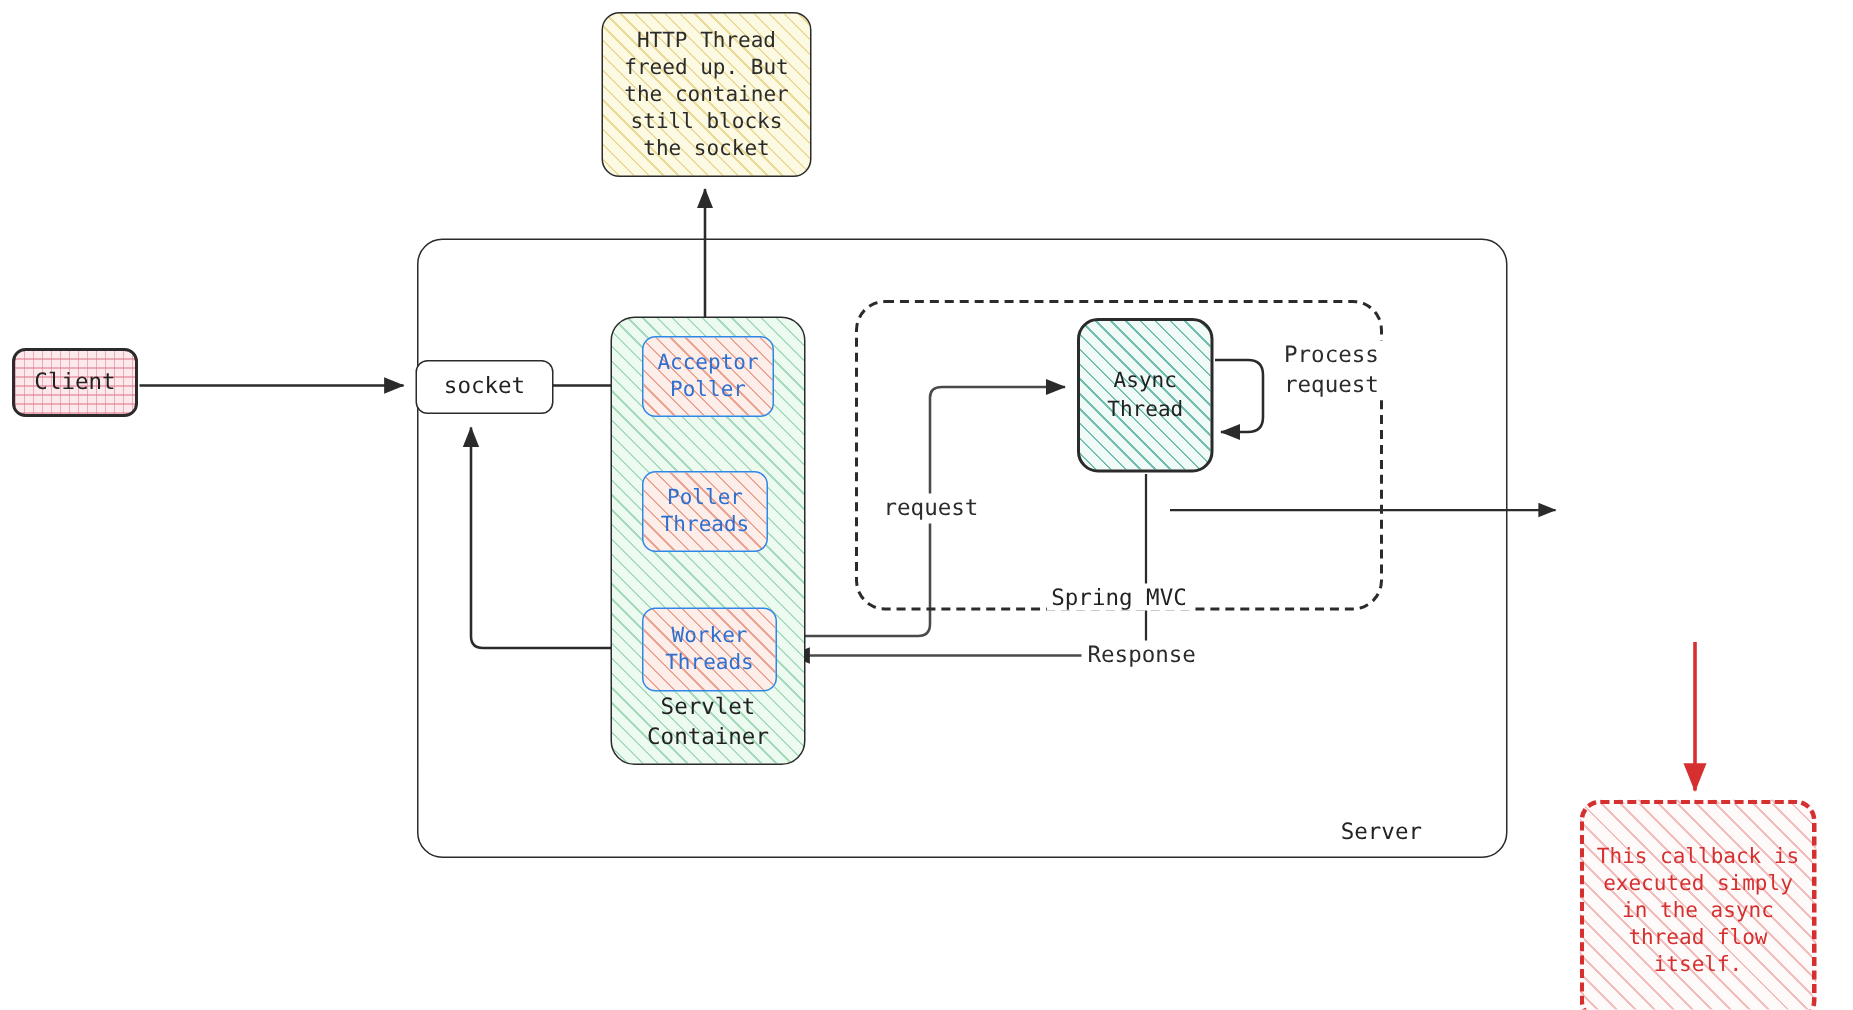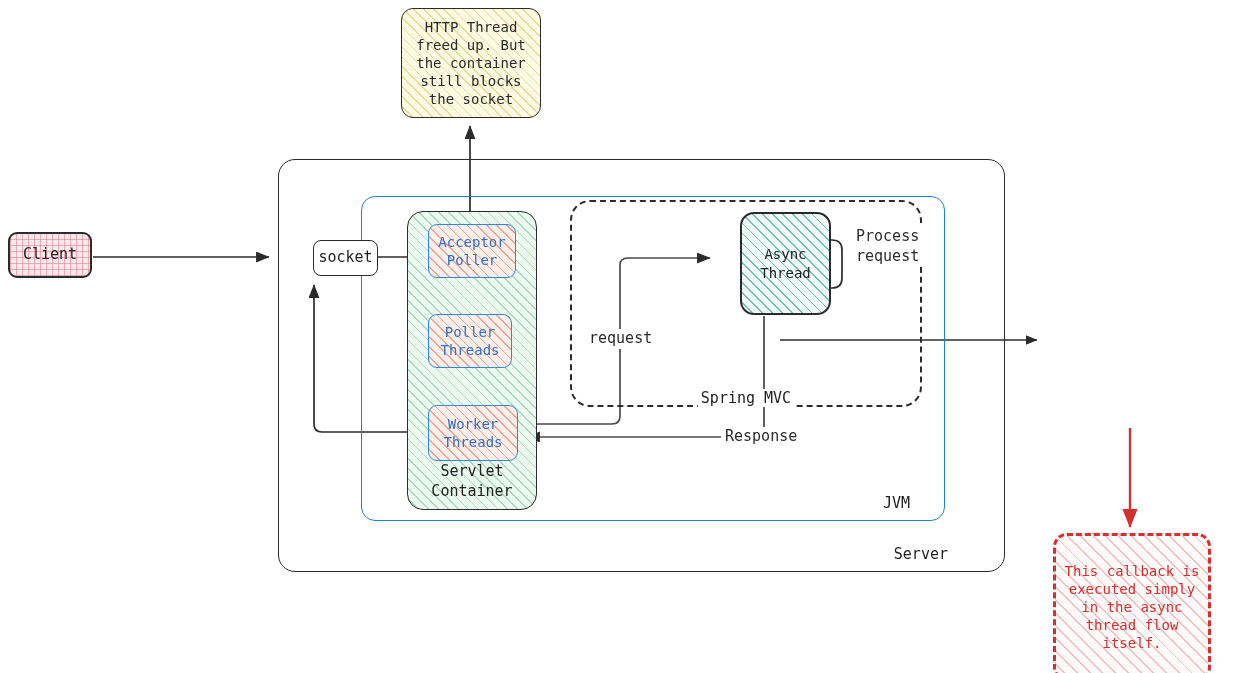--- a/index.html
+++ b/index.html
@@ -20,22 +20,22 @@
     left:8px;top:232px;width:84px;height:46px;border:2px solid #2b2b2b;border-radius:9px;
     background-color:#fbe9ec;
     background-image:
       repeating-linear-gradient(0deg, rgba(226,120,140,.55) 0 1px, transparent 1px 6px),
       repeating-linear-gradient(90deg, rgba(226,120,140,.55) 0 1px, transparent 1px 6px);
     font-size:15px;
   }
 
   
   #socket{
-    left:277px;top:240px;width:65px;height:36px;border:1.6px solid #2b2b2b;border-radius:8px;
-    background:#ffffff;font-size:15px;margin-left:36px;
+    left:277px;top:240px;width:92px;height:36px;border:1.6px solid #2b2b2b;border-radius:8px;
+    background:#ffffff;font-size:15px;
   }
 
   
   #server{
     left:278px;top:159px;width:727px;height:413px;border:1.7px solid #2b2b2b;border-radius:17px;
     background:transparent;display:block;
   }
   #server .corner-lbl{position:absolute;right:56px;bottom:8px;font-size:15px;}
 
   
@@ -76,21 +76,20 @@
   #poller{left:428px;top:314px;width:84px;height:54px;}
   #worker{left:428px;top:405px;width:90px;height:56px;}
 
   
   #async{
     left:718px;top:212px;width:91px;height:103px;border:2px solid #2b2b2b;border-radius:14px;
     background-color:#f0fbf7;
     background-image:repeating-linear-gradient(45deg,
        rgba(30,150,130,.60) 0 1.2px, transparent 1.2px 7px);
     font-size:14px;
-    margin-left:22px;
   }
 
   
   .note-yellow{
     border:1.8px solid #2b2b2b;border-radius:12px;
     background-color:#fdfae3;
     background-image:repeating-linear-gradient(45deg,
       rgba(214,180,60,.45) 0 1.1px, transparent 1.1px 7px);
     font-size:14px;color:#2b2b2b;
   }
@@ -149,23 +148,20 @@
 
     <path d="M470,212 L470,126" fill="none" stroke="#2b2b2b" stroke-width="1.7" marker-end="url(#ah)"></path>
 
     <path d="M1130,428 L1130,527" fill="none" stroke="#d62f2f" stroke-width="2.4" marker-end="url(#ah-red)"></path>
   </svg>
 
   <div class="node" id="server">
     <span class="corner-lbl">Server</span>
   </div>
 
-  <div class="node" id="jvm">
-    <span class="corner-lbl">JVM</span>
-  </div>
 
   <div class="node" id="springmvc">
     <span class="corner-lbl">Spring MVC</span>
   </div>
 
   <div class="node" id="servlet">
     <span class="corner-lbl">Servlet
 Container</span>
   </div>
 

